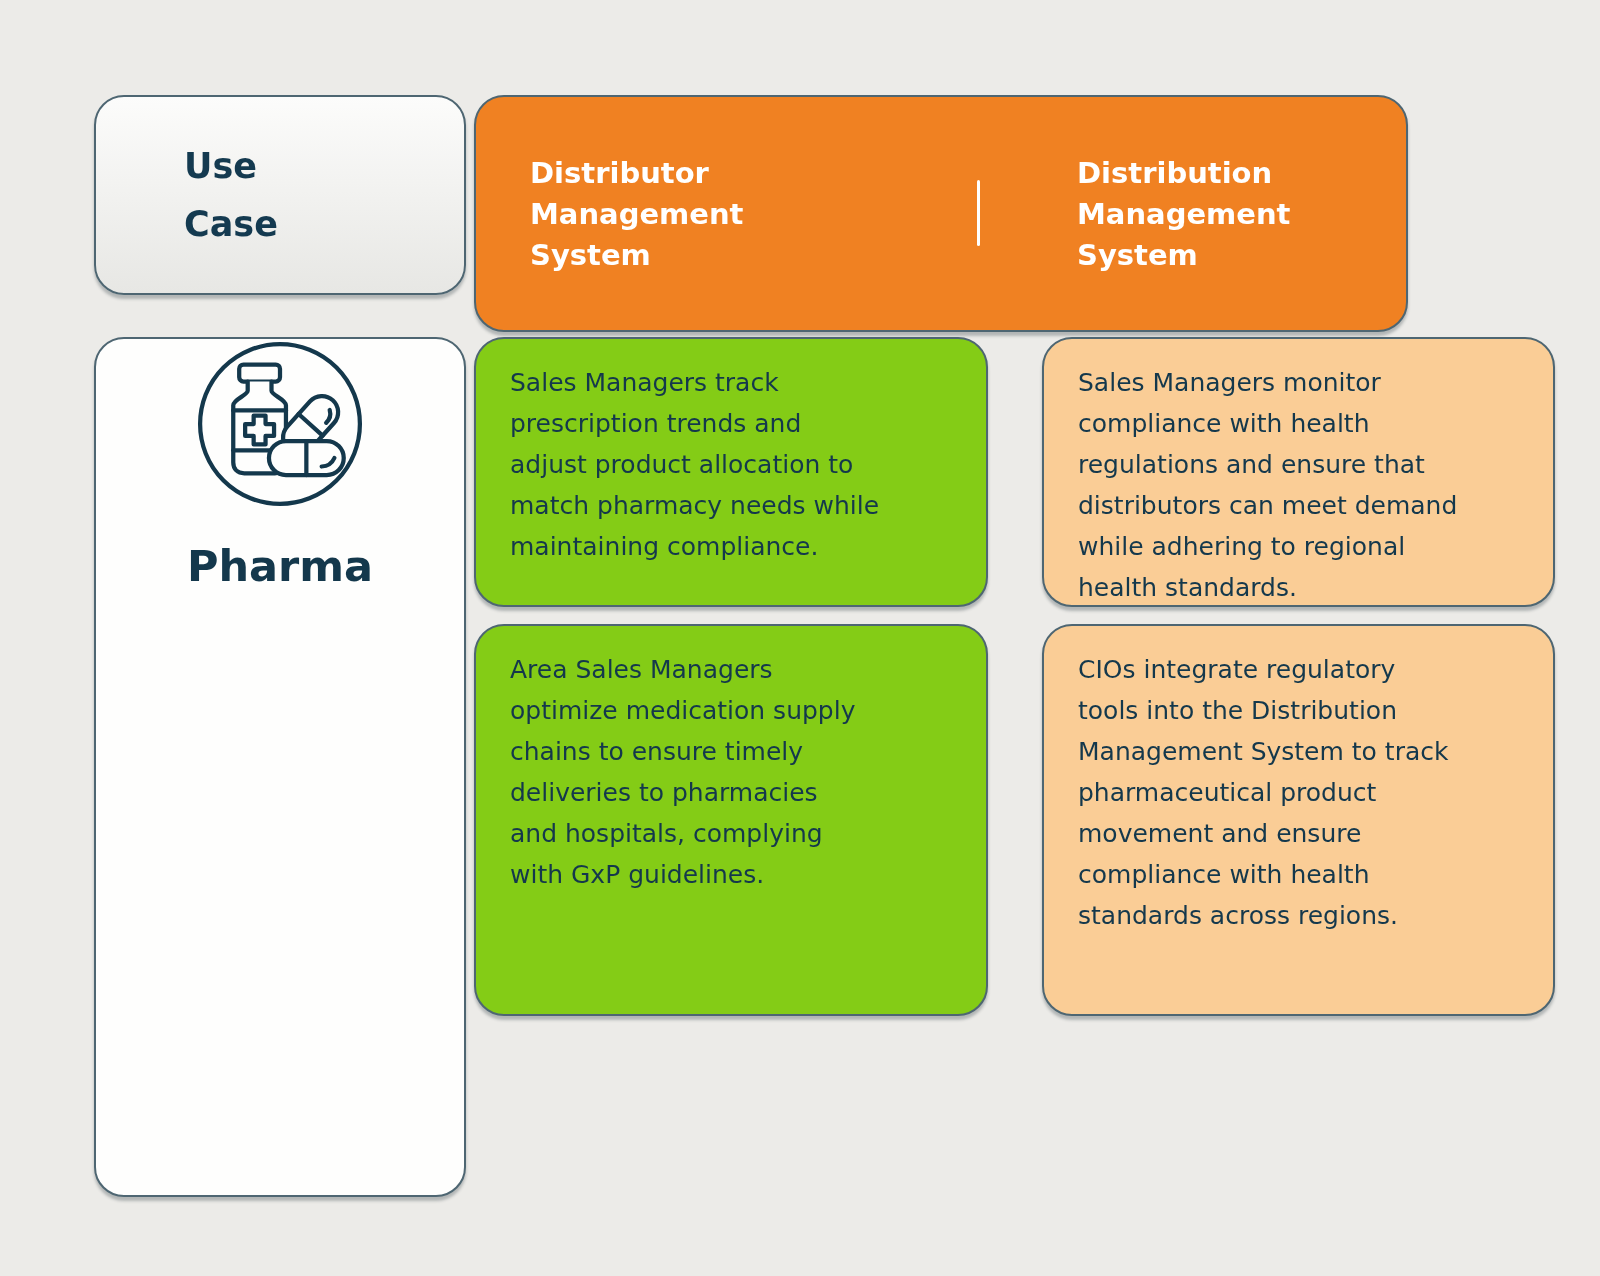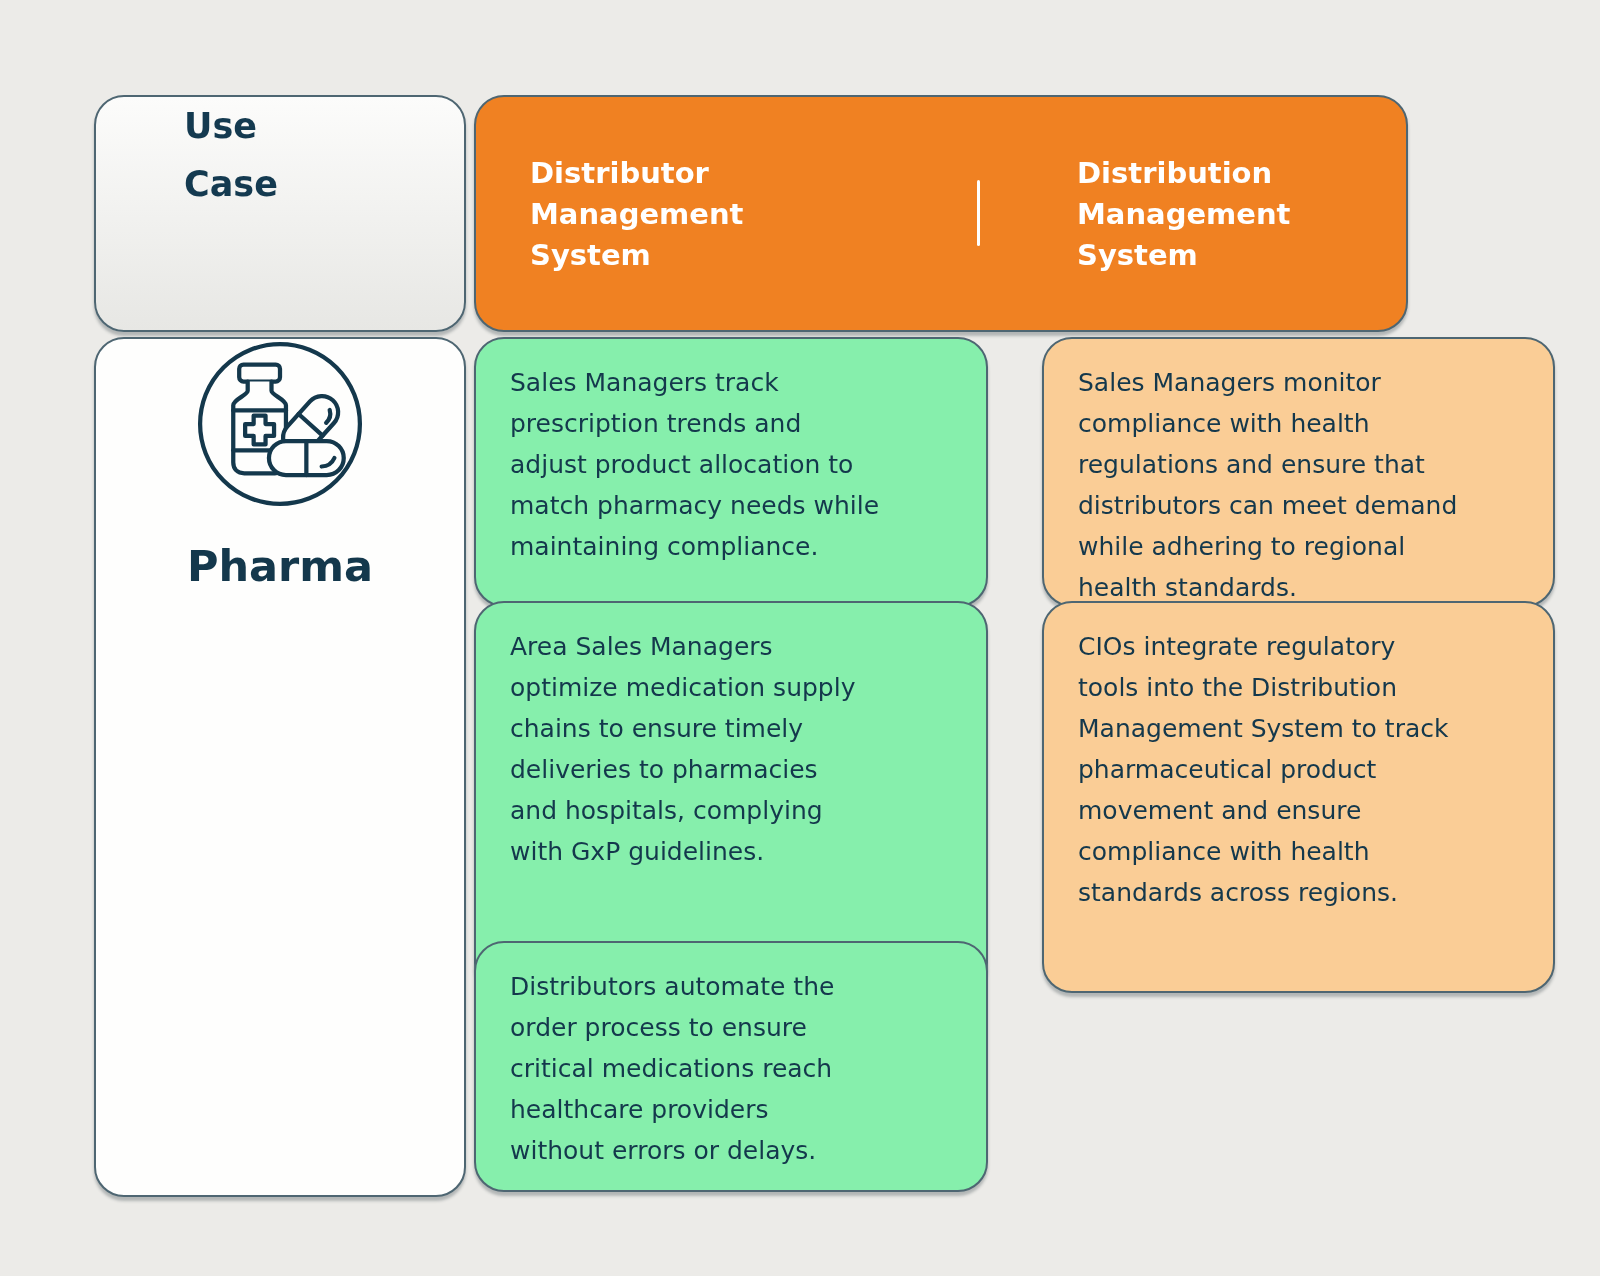--- a/index.html
+++ b/index.html
@@ -12,23 +12,23 @@
   .stage{position:relative;width:1600px;height:1276px;}
   .card{
     position:absolute;
     box-sizing:border-box;
     border:2px solid #4E6672;
     border-radius:30px;
     box-shadow:0 4px 3px rgba(45,60,66,0.30);
   }
   
   .use-case-card{
-    left:94px;top:95px;width:372px;height:237px;
+    left:94px;top:95px;width:372px;height:200px;
     background:linear-gradient(180deg,#FCFCFB 0%,#E7E7E4 100%);
-    display:flex;
+    display:flex;align-items:center;
   }
   .use-case-text{
     padding-left:88px;
     font-size:35px;line-height:58px;font-weight:700;
     color:#143A50;white-space:pre-line;
   }
   .header-card{
     left:474px;top:95px;width:934px;height:237px;
     background:#F08122;
   }
@@ -53,24 +53,24 @@
   .pharma-label{
     margin-top:32px;
     font-size:43px;font-weight:700;color:#14384C;
   }
   
   .cell{
     padding:23px 34px;
     font-size:25px;line-height:41px;font-weight:500;
     color:#14384C;white-space:pre-line;
   }
-  .blue{background:#86efac;left:474px;width:514px;}
+  .blue{background:#84cc16;left:474px;width:514px;}
   .peach{background:#FACD96;left:994px;width:513px;margin-left:48px;}
   .row1{top:337px;height:270px;}
-  .row2{top:601px;height:392px;}
+  .row2{top:624px;height:392px;}
   .row3{top:941px;height:251px;}
 </style>
 </head>
 <body>
 
 <div class="stage">
 
   <div class="card use-case-card">
     <div class="use-case-text">Use
 Case</div>
@@ -119,25 +119,20 @@
 prescription trends and
 adjust product allocation to
 match pharmacy needs while
 maintaining compliance.</div>
   <div class="card cell blue row2">Area Sales Managers
 optimize medication supply
 chains to ensure timely
 deliveries to pharmacies
 and hospitals, complying
 with GxP guidelines.</div>
-  <div class="card cell blue row3">Distributors automate the
-order process to ensure
-critical medications reach
-healthcare providers
-without errors or delays.</div>
 
   <div class="card cell peach row1">Sales Managers monitor
 compliance with health
 regulations and ensure that
 distributors can meet demand
 while adhering to regional
 health standards.</div>
   <div class="card cell peach row2">CIOs integrate regulatory
 tools into the Distribution
 Management System  to track

